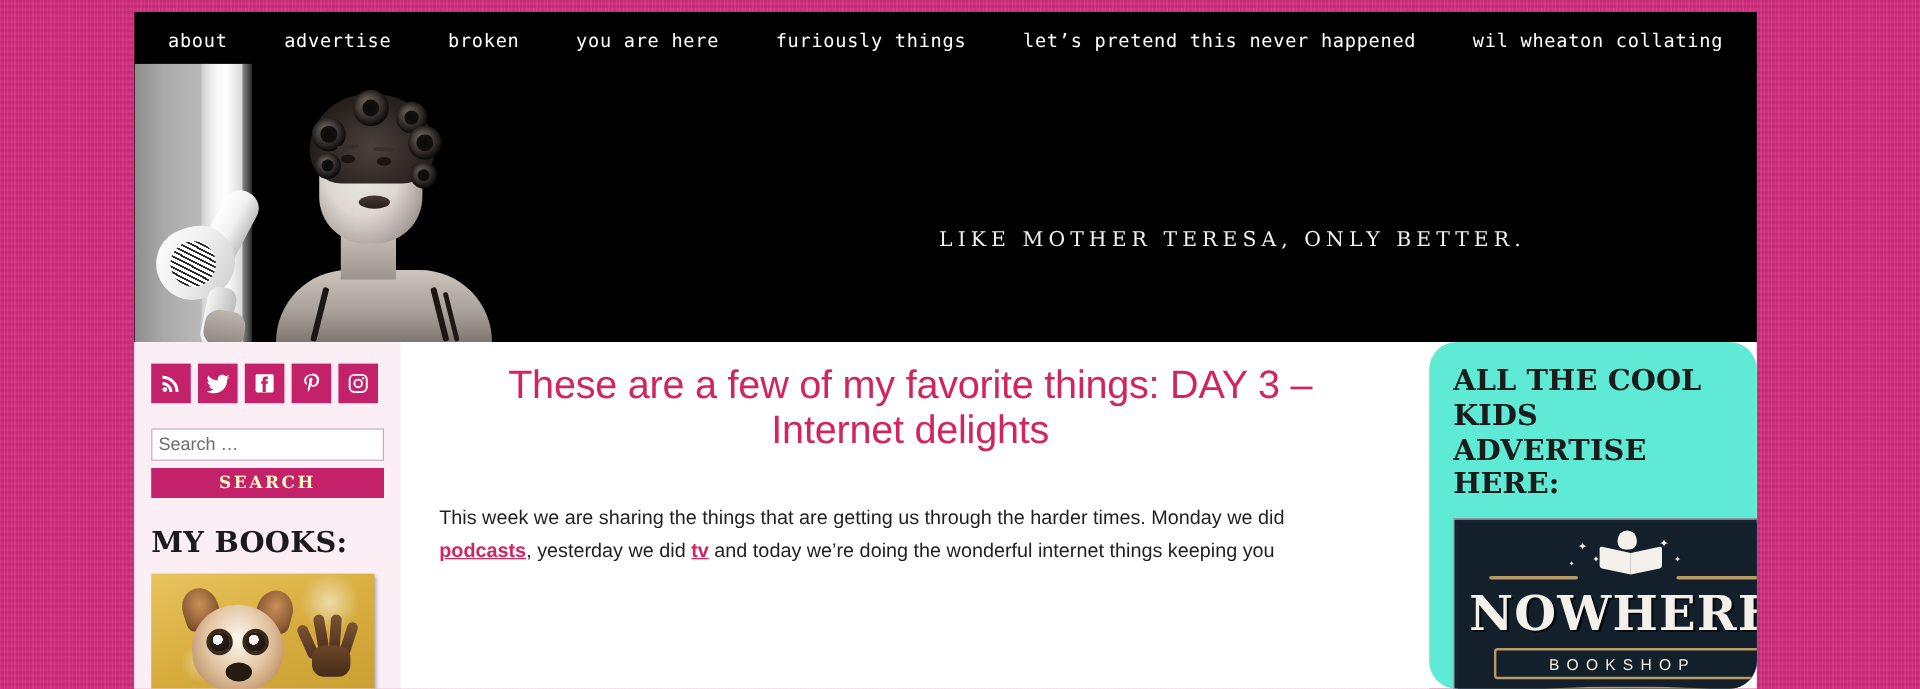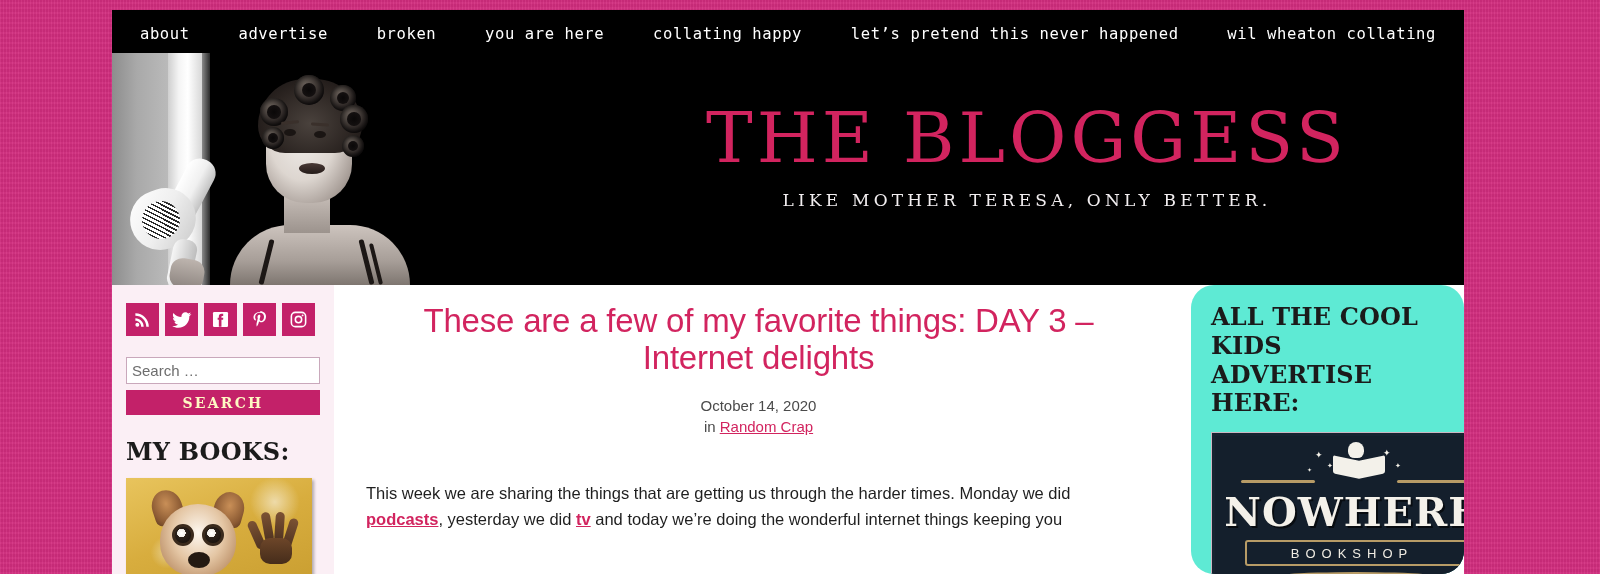--- a/index.html
+++ b/index.html
@@ -453,21 +453,21 @@
 </head>
 <body>
 
 <div id="page-wrap">
 
   <nav id="nav-bar">
     <a class="nav-item">about</a>
     <a class="nav-item">advertise</a>
     <a class="nav-item">broken</a>
     <a class="nav-item">you are here</a>
-    <a class="nav-item">collating happy</a>
+    <a class="nav-item">furiously things</a>
     <a class="nav-item">let’s pretend this never happened</a>
     <a class="nav-item">wil wheaton collating</a>
   </nav>
 
   <header id="header-banner">
 
     <div id="header-photo">
       <div id="photo-wall"></div>
       <div id="photo-doorframe"></div>
       <div id="photo-doorframe-edge"></div>
@@ -492,21 +492,20 @@
       <div class="eye" id="eye-r"></div>
       <div id="lips"></div>
 
       <div id="dryer-barrel"></div>
       <div id="dryer-body"></div>
       <div id="dryer-grill"></div>
       <div id="dryer-handle"></div>
       <div id="dryer-hand"></div>
     </div>
 
-    <div id="blog-title">THE BLOGGESS</div>
     <div id="blog-tagline">LIKE MOTHER TERESA, ONLY BETTER.</div>
   </header>
 
   <div id="main-area">
 
     <aside id="left-sidebar">
 
       <div id="social-row">
         <a class="social-btn" title="RSS">
           <svg width="19" height="19" viewBox="0 0 24 24">
@@ -560,26 +559,20 @@
           <div class="finger" id="f3"></div>
           <div class="finger" id="f4"></div>
           <div id="palm"></div>
         </div>
       </div>
     </aside>
 
     <main id="content-col">
       <h1 id="post-title">These are a few of my favorite things: DAY 3 – Internet delights</h1>
 
-      <div id="post-meta">
-        <div>October 14, 2020</div>
-        <div>
-          <span>in </span><a id="post-category">Random Crap</a>
-        </div>
-      </div>
 
       <p id="post-body">
         <span>This week we are sharing the things that are getting us through the harder times. Monday we did </span><a>podcasts</a><span>, yesterday we did </span><a>tv</a><span> and today we’re doing the wonderful internet things keeping you</span>
       </p>
     </main>
 
     <aside id="right-sidebar">
       <h2 id="ad-heading">ALL THE COOL KIDS ADVERTISE HERE:</h2>
 
       <div id="ad-box">

